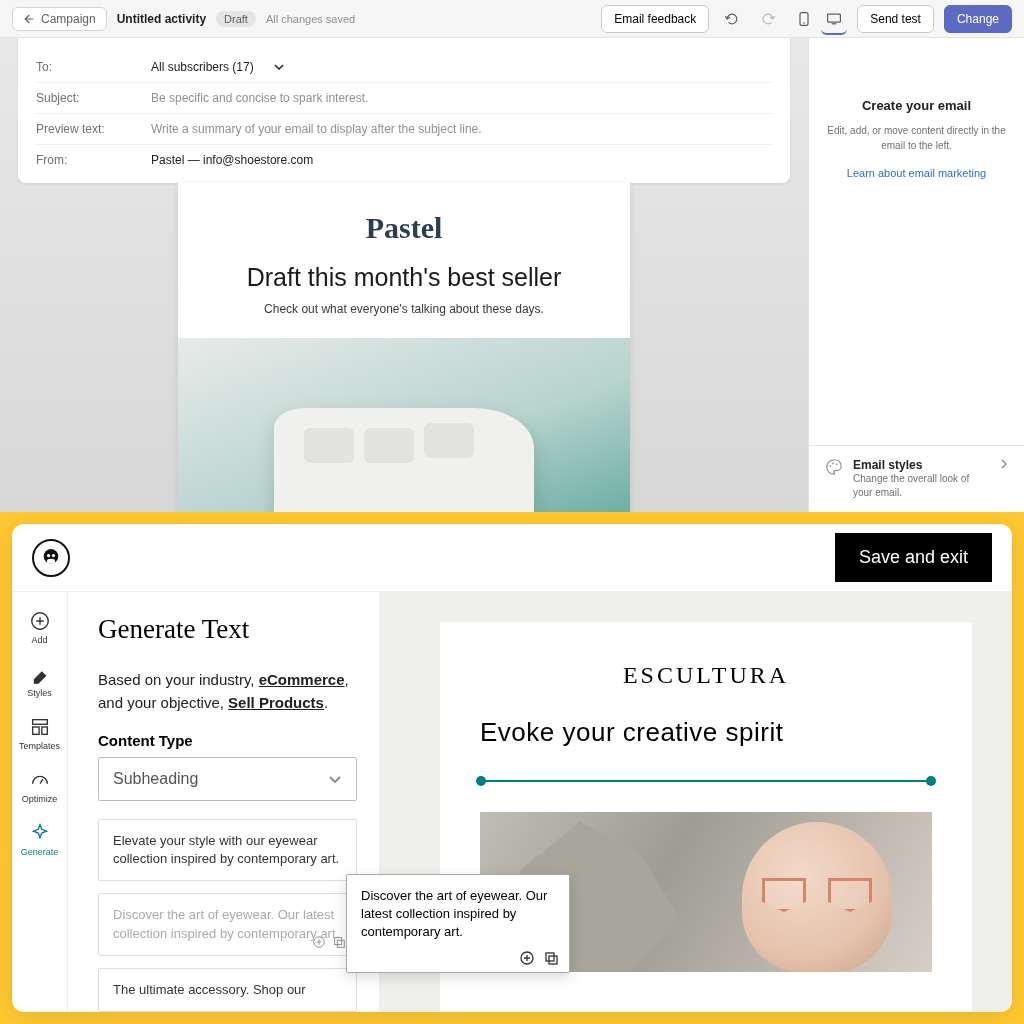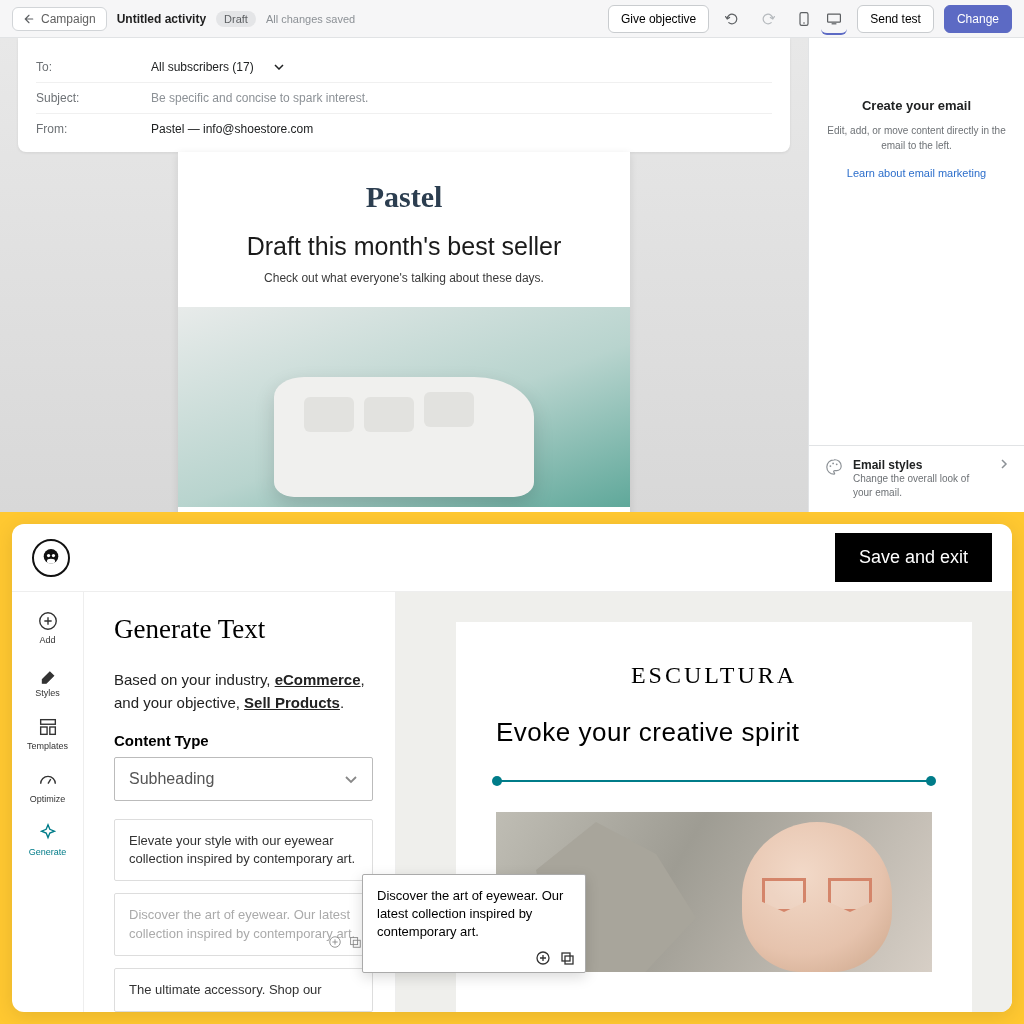--- a/index.html
+++ b/index.html
@@ -46,21 +46,21 @@
   .side-footer .txt{flex:1;}
   .side-footer .ttl{font-size:12px;font-weight:600;color:#202223;}
   .side-footer .dsc{font-size:10px;color:#6d7175;line-height:1.4;}
   
   .app-bottom{width:1024px;height:512px;background:#ffc831;padding:12px;}
   .bottom-frame{background:#fff;width:100%;height:100%;border-radius:12px;overflow:hidden;display:flex;flex-direction:column;box-shadow:0 4px 20px rgba(0,0,0,0.1);}
   .bottom-header{height:68px;display:flex;align-items:center;justify-content:space-between;padding:0 20px;border-bottom:1px solid #eee;}
   .mc-logo{width:38px;height:38px;border:2px solid #111;border-radius:50%;display:flex;align-items:center;justify-content:center;font-size:20px;}
   .save-exit{background:#000000;color:#fff;border:none;border-radius:0;padding:14px 24px;font-size:18px;cursor:pointer;}
   .bottom-body{flex:1;display:flex;overflow:hidden;}
-  .rail{width:72px;border-right:1px solid #eee;display:flex;flex-direction:column;align-items:center;padding-top:12px;gap:6px;}
+  .rail{width:56px;border-right:1px solid #eee;display:flex;flex-direction:column;align-items:center;padding-top:12px;gap:6px;}
   .rail-item{width:54px;text-align:center;font-size:9px;color:#333;padding:6px 0;cursor:pointer;border-radius:6px;}
   .rail-item.active{color:#007c89;}
   .rail-item .ri{display:block;margin:0 auto 3px auto;}
   .gen-panel{width:312px;border-right:1px solid #eee;padding:22px 22px 0 30px;overflow:visible;position:relative;}
   .gen-title{font-family:Georgia,serif;font-size:27px;margin-bottom:24px;}
   .gen-desc{font-size:15px;line-height:1.5;color:#222;margin-bottom:18px;}
   .gen-desc b{text-decoration:underline;font-weight:700;}
   .ct-label{font-size:15px;font-weight:700;margin-bottom:8px;}
   .ct-select{border:1px solid #bbb;border-radius:2px;padding:12px 14px;display:flex;justify-content:space-between;align-items:center;font-size:16px;color:#555;cursor:pointer;margin-bottom:18px;}
   .suggest{border:1px solid #ddd;border-radius:2px;padding:12px 14px;font-size:13px;color:#333;line-height:1.4;margin-bottom:12px;position:relative;cursor:pointer;}
@@ -93,21 +93,21 @@
     <div class="pill">
       <svg viewBox="0 0 16 16">
           <path d="M8 3l-5 5 5 5M3 8h10" stroke="#5c5f62" stroke-width="1.5" fill="none" stroke-linecap="round"></path>
         </svg>
       <span>Campaign</span>
     </div>
     <span class="activity-name">Untitled activity</span>
     <span class="draft-badge">Draft</span>
     <span class="saved">All changes saved</span>
     <div class="spacer"></div>
-    <button class="btn">Give objective</button>
+    <button class="btn">Email feedback</button>
     <div class="icon-btn">
       <svg viewBox="0 0 20 20">
           <path d="M4 10a6 6 0 1 1 2 4.5M4 10l-2-3m2 3l3-2" stroke="#5c5f62" stroke-width="1.5" fill="none" stroke-linecap="round"></path>
         </svg>
     </div>
     <div class="icon-btn">
       <svg viewBox="0 0 20 20">
           <path d="M16 10a6 6 0 1 0-2 4.5M16 10l2-3m-2 3l-3-2" stroke="#b5b9bd" stroke-width="1.5" fill="none" stroke-linecap="round"></path>
         </svg>
     </div>
@@ -137,20 +137,24 @@
           <div class="val drop">
             <span>All subscribers (17)</span>
             <svg width="10" height="6" viewBox="0 0 10 6">
                 <path d="M1 1l4 4 4-4" stroke="#202223" stroke-width="1.5" fill="none"></path>
               </svg>
           </div>
         </div>
         <div class="hrow">
           <div class="lab">Subject:</div>
           <div class="val ph">Be specific and concise to spark interest.</div>
+        </div>
+        <div class="hrow">
+          <div class="lab">Preview text:</div>
+          <div class="val ph">Write a summary of your email to display after the subject line.</div>
         </div>
         <div class="hrow">
           <div class="lab">From:</div>
           <div class="val">Pastel — info@shoestore.com</div>
         </div>
       </div>
 
       <div class="email-preview">
         <div class="email-inner">
           <div class="pastel-logo">Pastel</div>

